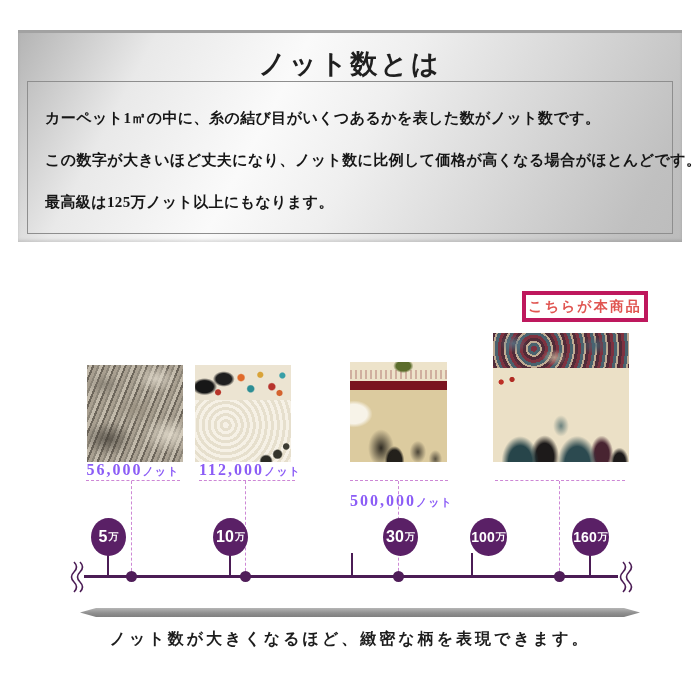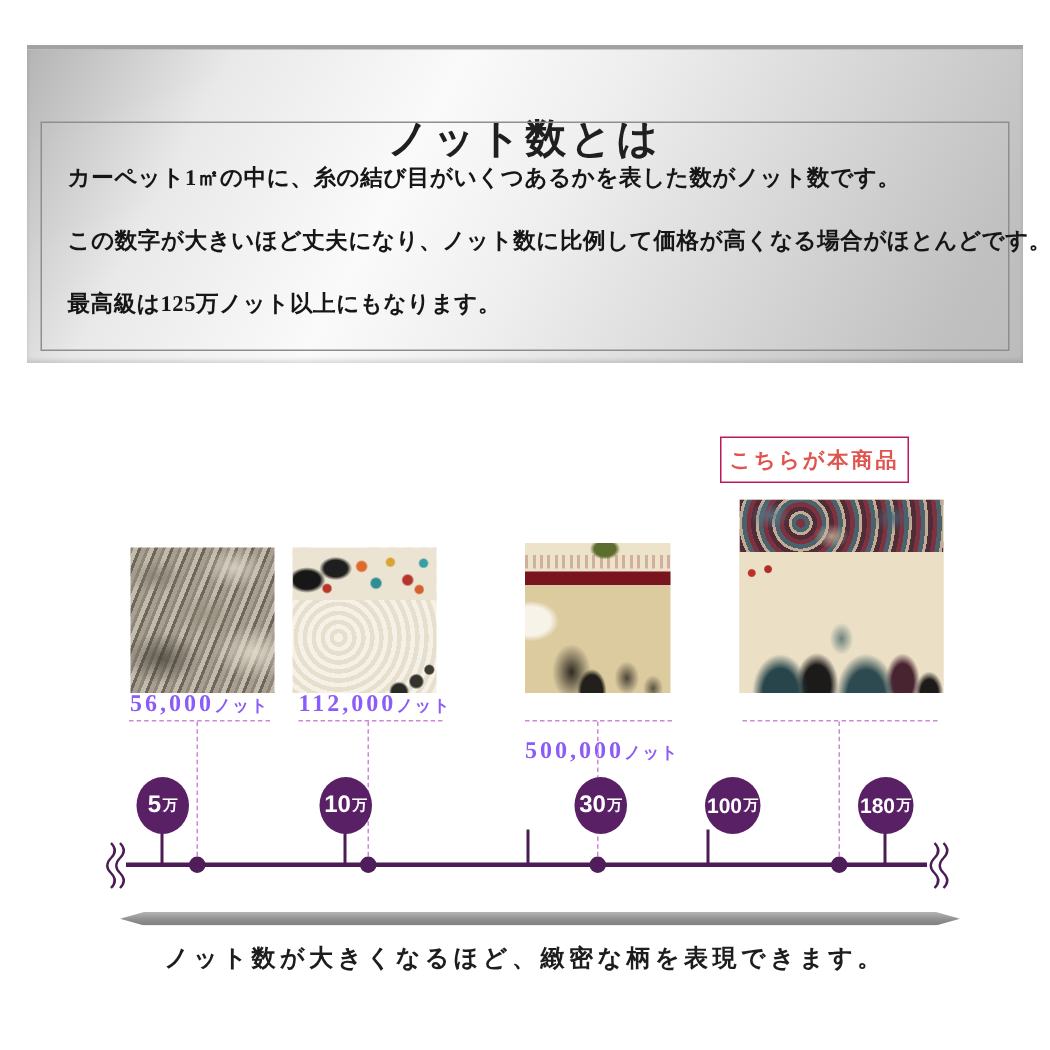--- a/index.html
+++ b/index.html
@@ -11,39 +11,38 @@
   .header-box {
     position: absolute; left: 18px; top: 30px; width: 664px; height: 212px;
     background: linear-gradient(118deg, #b4b4b4 0%, #e9e9e9 18%, #fafafa 38%, #efefef 52%, #d8d8d8 72%, #c0c0c0 92%, #bcbcbc 100%);
     border-top: 3px solid #a2a2a2;
     box-shadow: inset 0 -2px 3px rgba(0,0,0,0.12);
   }
   .header-title {
     position: absolute; left: 0; top: 13px; width: 100%;
     text-align: center; font-size: 27px; font-weight: 600; color: #1f1f1f;
     letter-spacing: 3px;
-    margin-top: 28px;
   }
   .header-inner {
     position: absolute; left: 9px; top: 48px; width: 646px; height: 153px;
     border: 1px solid #8e8e8e;
   }
   .header-line {
     position: absolute; left: 17px; width: 620px;
     font-size: 15px; font-weight: 700; color: #161616; letter-spacing: 0.4px;
     white-space: nowrap;
   }
   .hl-1 { top: 27px; }
   .hl-2 { top: 69px; }
   .hl-3 { top: 111px; }
 
   
   .badge {
-    position: absolute; left: 480px; top: 291px; width: 126px; height: 31px;
-    border: 1px solid #be185d; background: #ffffff;
+    position: absolute; left: 522px; top: 291px; width: 126px; height: 31px;
+    border: 4px solid #be185d; background: #ffffff;
     color: #e05450; font-size: 14px; font-weight: 600; letter-spacing: 2px;
     display: flex; align-items: center; justify-content: center;
   }
 
   
   .carpet { position: absolute; overflow: hidden; }
   .carpet-1 { left: 87px;  top: 365px; width: 96px;  height: 97px;
     background:
       radial-gradient(ellipse 26px 16px at 18% 20%, rgba(125,119,107,0.65), transparent 70%),
       radial-gradient(ellipse 30px 20px at 72% 14%, rgba(220,213,199,0.85), transparent 70%),
@@ -227,21 +226,21 @@
     </div>
   <div class="tl-circle tc-3">
       <span>30</span>
       <span class="suffix">万</span>
     </div>
   <div class="tl-circle tc-4">
       <span>100</span>
       <span class="suffix">万</span>
     </div>
   <div class="tl-circle tc-5">
-      <span>180</span>
+      <span>160</span>
       <span class="suffix">万</span>
     </div>
 
   <div class="arrow-bar"></div>
 
   <div class="footer-caption">ノット数が大きくなるほど、緻密な柄を表現できます。</div>
 
 </div>
 
 </body></html>

